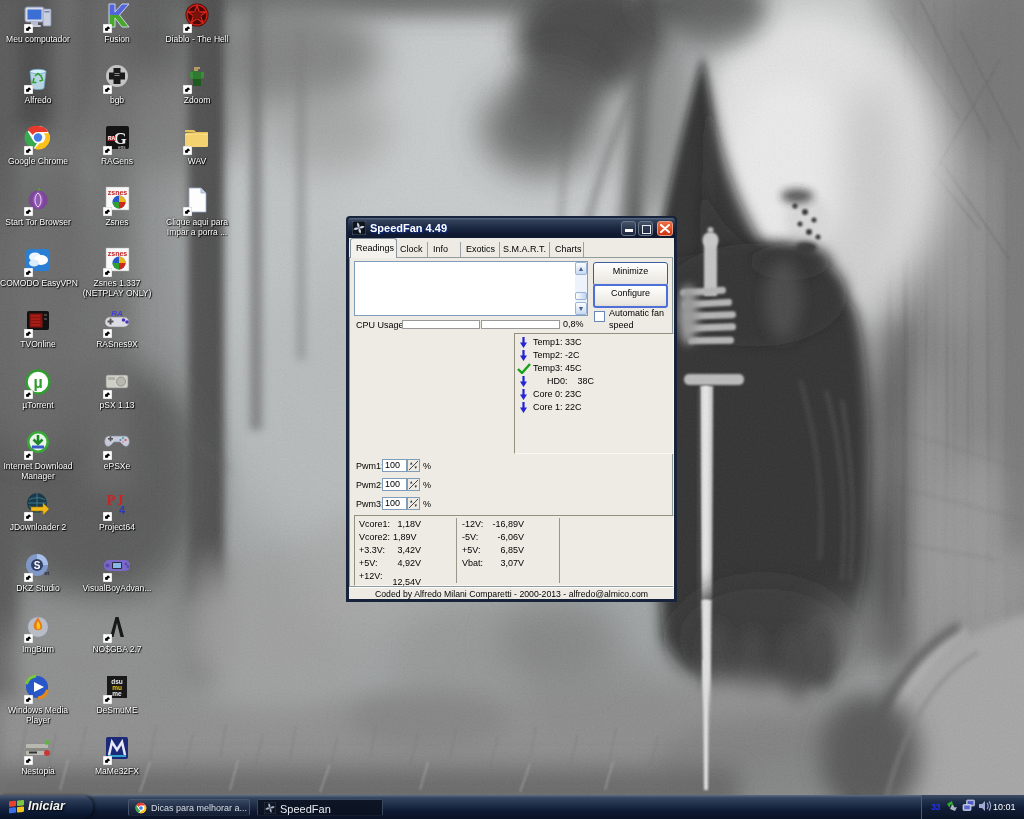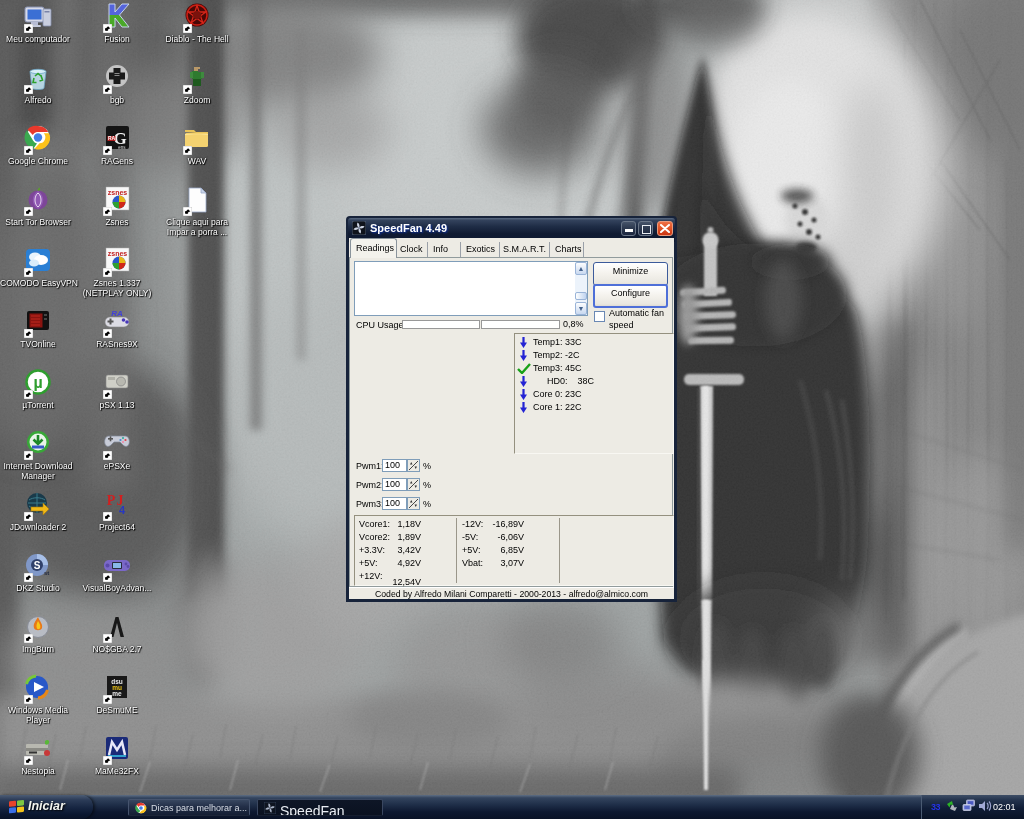--- a/index.html
+++ b/index.html
@@ -659,21 +659,21 @@
           <path d="M3 5.5 L5.5 5.5 L4.25 3 Z" fill="#333"></path>
           <path d="M7.5 10 L10 10 L8.75 7.5 Z" fill="#333" transform="rotate(180 8.75 8.75)"></path>
         </svg>
 <div class="t11" style="left:74px;top:261px">%</div>
 <div class="panel" style="left:5px;top:277px;width:320px;height:71px">
 <div style="position:absolute;left:101px;top:2px;width:1px;height:65px;background:#9a968a"></div>
 <div style="position:absolute;left:204px;top:2px;width:1px;height:65px;background:#9a968a"></div>
 <div class="t11" style="left:4px;top:3px">Vcore1:</div>
           <div class="t11" style="left:38px;top:3px;width:28px;text-align:right">1,18V</div>
 <div class="t11" style="left:4px;top:16px">Vcore2:</div>
-          <div class="t11" style="left:38px;top:16px;width:28px;text-align:right">1,89V</div>
+          <div class="t11" style="left:38px;top:16px;width:28px;">1,89V</div>
 <div class="t11" style="left:4px;top:29px">+3.3V:</div>
           <div class="t11" style="left:38px;top:29px;width:28px;text-align:right">3,42V</div>
 <div class="t11" style="left:4px;top:42px">+5V:</div>
           <div class="t11" style="left:38px;top:42px;width:28px;text-align:right">4,92V</div>
 <div class="t11" style="left:4px;top:55px">+12V:</div>
           <div class="t11" style="left:33px;top:61px;width:33px;text-align:right">12,54V</div>
 <div class="t11" style="left:107px;top:3px">-12V:</div>
           <div class="t11" style="left:127px;top:3px;width:42px;text-align:right">-16,89V</div>
 <div class="t11" style="left:107px;top:16px">-5V:</div>
           <div class="t11" style="left:127px;top:16px;width:42px;text-align:right">-6,06V</div>
@@ -713,34 +713,34 @@
 <div class="tbtn" style="left:225px;width:126px;background:linear-gradient(#0e1626 0%,#0a1120 100%);border:1px solid #3a4760;border-bottom-color:#151d2e">
 <svg style="position:absolute;left:6px;top:2px" width="12" height="12" viewBox="0 0 14 14">
           <rect x="0" y="0" width="14" height="14" rx="2" fill="#0e1420" stroke="#3c4c66" stroke-width="0.8"></rect>
           <g fill="#aab4c8">
             <path d="M7 7 C5 5.5 4.5 3.5 5.5 1.5 C7.5 2.5 8 5 7 7"></path>
             <path d="M7 7 C8.5 5 10.5 4.5 12.5 5.5 C11.5 7.5 9 8 7 7"></path>
             <path d="M7 7 C9 8.5 9.5 10.5 8.5 12.5 C6.5 11.5 6 9 7 7"></path>
             <path d="M7 7 C5.5 9 3.5 9.5 1.5 8.5 C2.5 6.5 5 6 7 7"></path>
           </g>
         </svg>
-<span style="position:absolute;left:22px;top:3px;color:#e8ecf2;font-size:14px">SpeedFan</span>
+<span style="position:absolute;left:22px;top:3px;color:#e8ecf2;font-size:11px">SpeedFan</span>
 </div>
 <div style="position:absolute;left:921px;top:0;width:103px;height:24px;background:linear-gradient(#3e4e66 0%,#24344e 20%,#101d36 55%,#091326 100%);border-left:1px solid #4a5a72">
 <span style="position:absolute;left:9px;top:7px;font-size:9px;font-weight:bold;color:#2433e8;letter-spacing:-0.5px">33</span>
 <svg style="position:absolute;left:24px;top:5px" width="13" height="13" viewBox="0 0 13 13">
           <path d="M4 9 L9 11 L11 7 L8.5 7.5 L7 4.5 L5.5 5.5 Z" fill="#b0b4bc"></path>
           <path d="M1 4 L6 1 L7 5 L4.5 4.5 L3.5 7.5 Z" fill="#2cb426"></path>
         </svg>
 <svg style="position:absolute;left:40px;top:4px" width="14" height="14" viewBox="0 0 14 14">
           <rect x="4.5" y="1" width="8" height="6" rx="1" fill="#9aa2d8" stroke="#c8cce8" stroke-width="0.7"></rect>
           <rect x="5.8" y="2.2" width="5.4" height="3.4" fill="#4a58c0"></rect>
           <rect x="1" y="5.5" width="8" height="6" rx="1" fill="#a8b0e0" stroke="#d8dcf0" stroke-width="0.7"></rect>
           <rect x="2.3" y="6.7" width="5.4" height="3.4" fill="#5868cc"></rect>
         </svg>
 <svg style="position:absolute;left:56px;top:4px" width="14" height="14" viewBox="0 0 14 14">
           <path d="M1 5 L4 5 L7 2 L7 12 L4 9 L1 9 Z" fill="#a0a8d4"></path>
           <path d="M9 4 C10.5 5.5 10.5 8.5 9 10 M11 2.5 C13.2 4.8 13.2 9.2 11 11.5" stroke="#9aa2cc" stroke-width="1.2" fill="none"></path>
         </svg>
-<span style="position:absolute;left:71px;top:7px;font-size:9px;color:#fff">02:01</span>
+<span style="position:absolute;left:71px;top:7px;font-size:9px;color:#fff">10:01</span>
 </div>
 </div>
 </div>
 
 </body></html>

